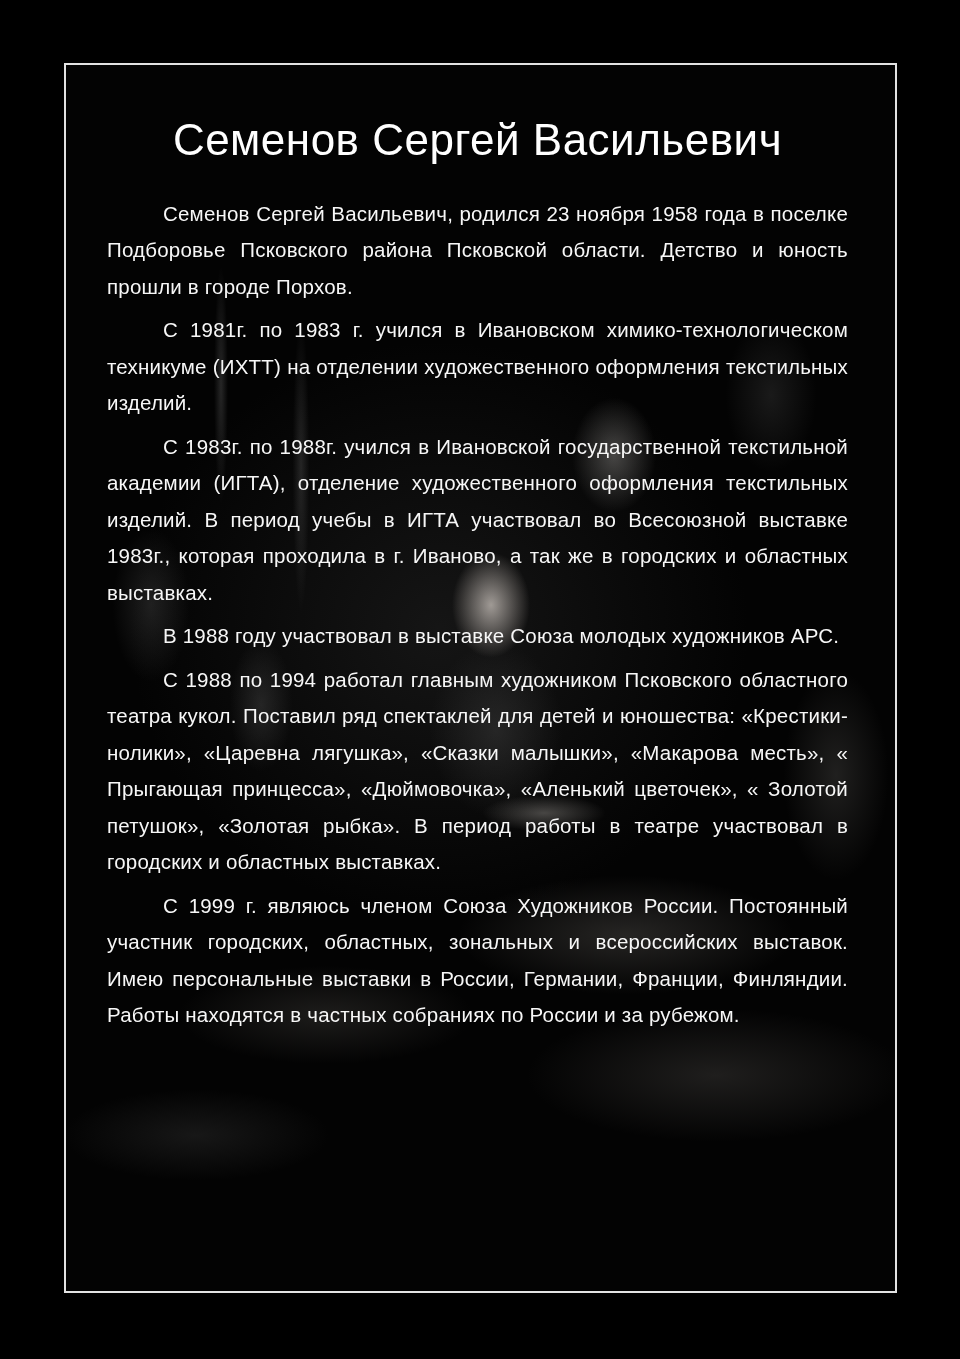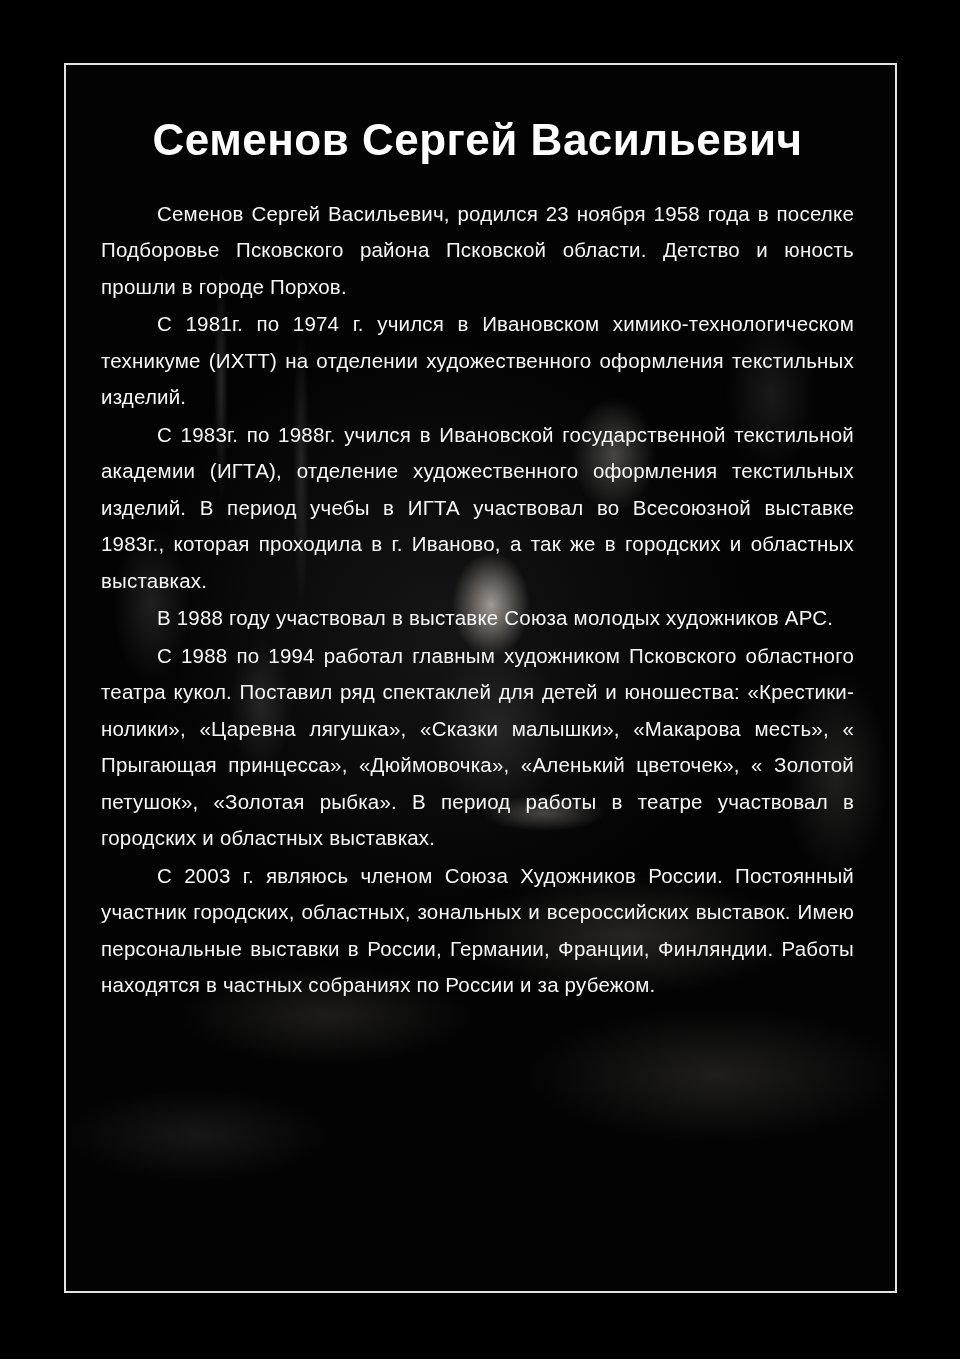--- a/index.html
+++ b/index.html
@@ -55,50 +55,50 @@
   .content {
     position: absolute;
     inset: 0;
     padding: 0 40px 0 34px;
     box-sizing: border-box;
   }
   .title {
     margin: 50px 0 0 0;
     font-size: 44px;
     line-height: 1.15;
-    font-weight: bold;
+    font-weight: normal;
     text-align: center;
     color: #ffffff;
     letter-spacing: 0.5px;
   }
   .body-text {
     margin-top: 30px;
     color: #f7f7f7;
     font-size: 20.5px;
     line-height: 36.5px;
     letter-spacing: 0.2px;
     text-align: justify;
   }
   .body-text p {
-    margin: 1px;
+    margin: 7px;
     padding: 0;
     text-indent: 56px;
   }
 </style>
 </head>
 <body>
 
 <div class="page">
   <div class="frame">
     <div class="photo-bg"></div>
     <div class="content">
       <h1 class="title">Семенов Сергей Васильевич</h1>
       <div class="body-text">
         <p>Семенов Сергей Васильевич, родился 23 ноября 1958 года в поселке Подборовье Псковского района Псковской области. Детство и юность прошли в городе Порхов.</p>
-        <p>С 1981г. по 1974 г. учился в Ивановском химико-технологическом техникуме (ИХТТ) на отделении художественного оформления текстильных изделий.</p>
+        <p>С 1981г. по 1983 г. учился в Ивановском химико-технологическом техникуме (ИХТТ) на отделении художественного оформления текстильных изделий.</p>
         <p>С 1983г. по 1988г. учился в Ивановской государственной текстильной академии (ИГТА), отделение художественного оформления текстильных изделий. В период учебы в ИГТА участвовал во Всесоюзной выставке 1983г., которая проходила в г. Иваново, а так же в городских и областных выставках.</p>
         <p>В 1988 году участвовал в выставке Союза молодых художников АРС.</p>
         <p>С 1988 по 1994 работал главным художником Псковского областного театра кукол. Поставил ряд спектаклей для детей и юношества: «Крестики-нолики», «Царевна лягушка», «Сказки малышки», «Макарова месть», « Прыгающая принцесса», «Дюймовочка», «Аленький цветочек», « Золотой петушок», «Золотая рыбка». В период работы в театре участвовал в городских и областных выставках.</p>
-        <p>С 2003 г. являюсь членом Союза Художников России. Постоянный участник городских, областных, зональных и всероссийских выставок. Имею персональные выставки в России, Германии, Франции, Финляндии. Работы находятся в частных собраниях по России и за рубежом.</p>
+        <p>С 1999 г. являюсь членом Союза Художников России. Постоянный участник городских, областных, зональных и всероссийских выставок. Имею персональные выставки в России, Германии, Франции, Финляндии. Работы находятся в частных собраниях по России и за рубежом.</p>
       </div>
     </div>
   </div>
 </div>
 
 </body></html>

